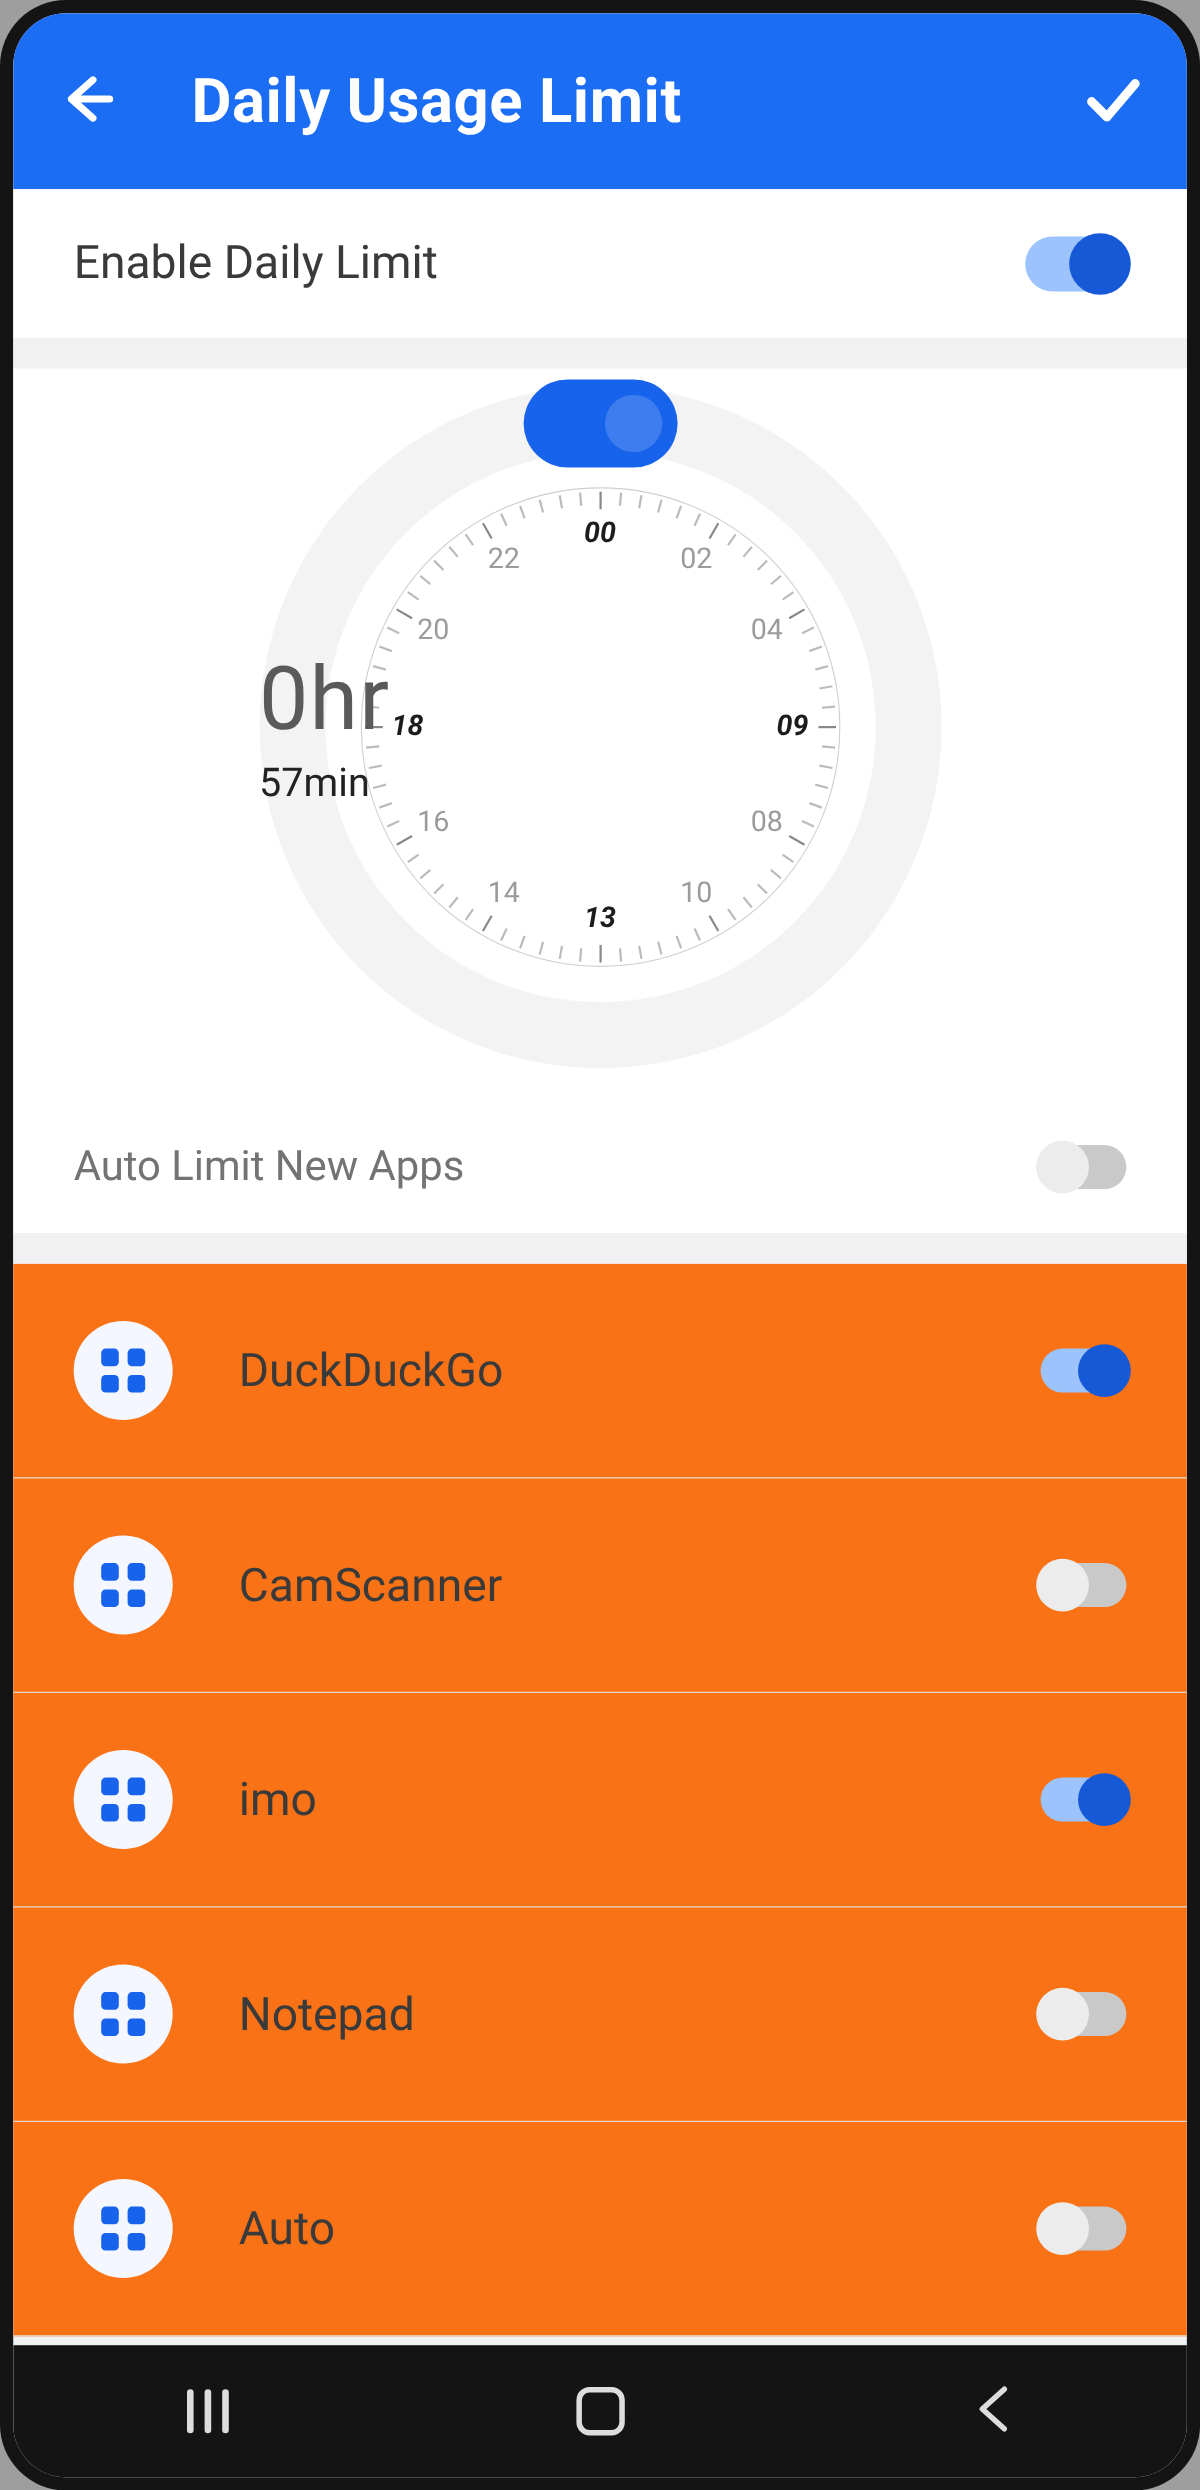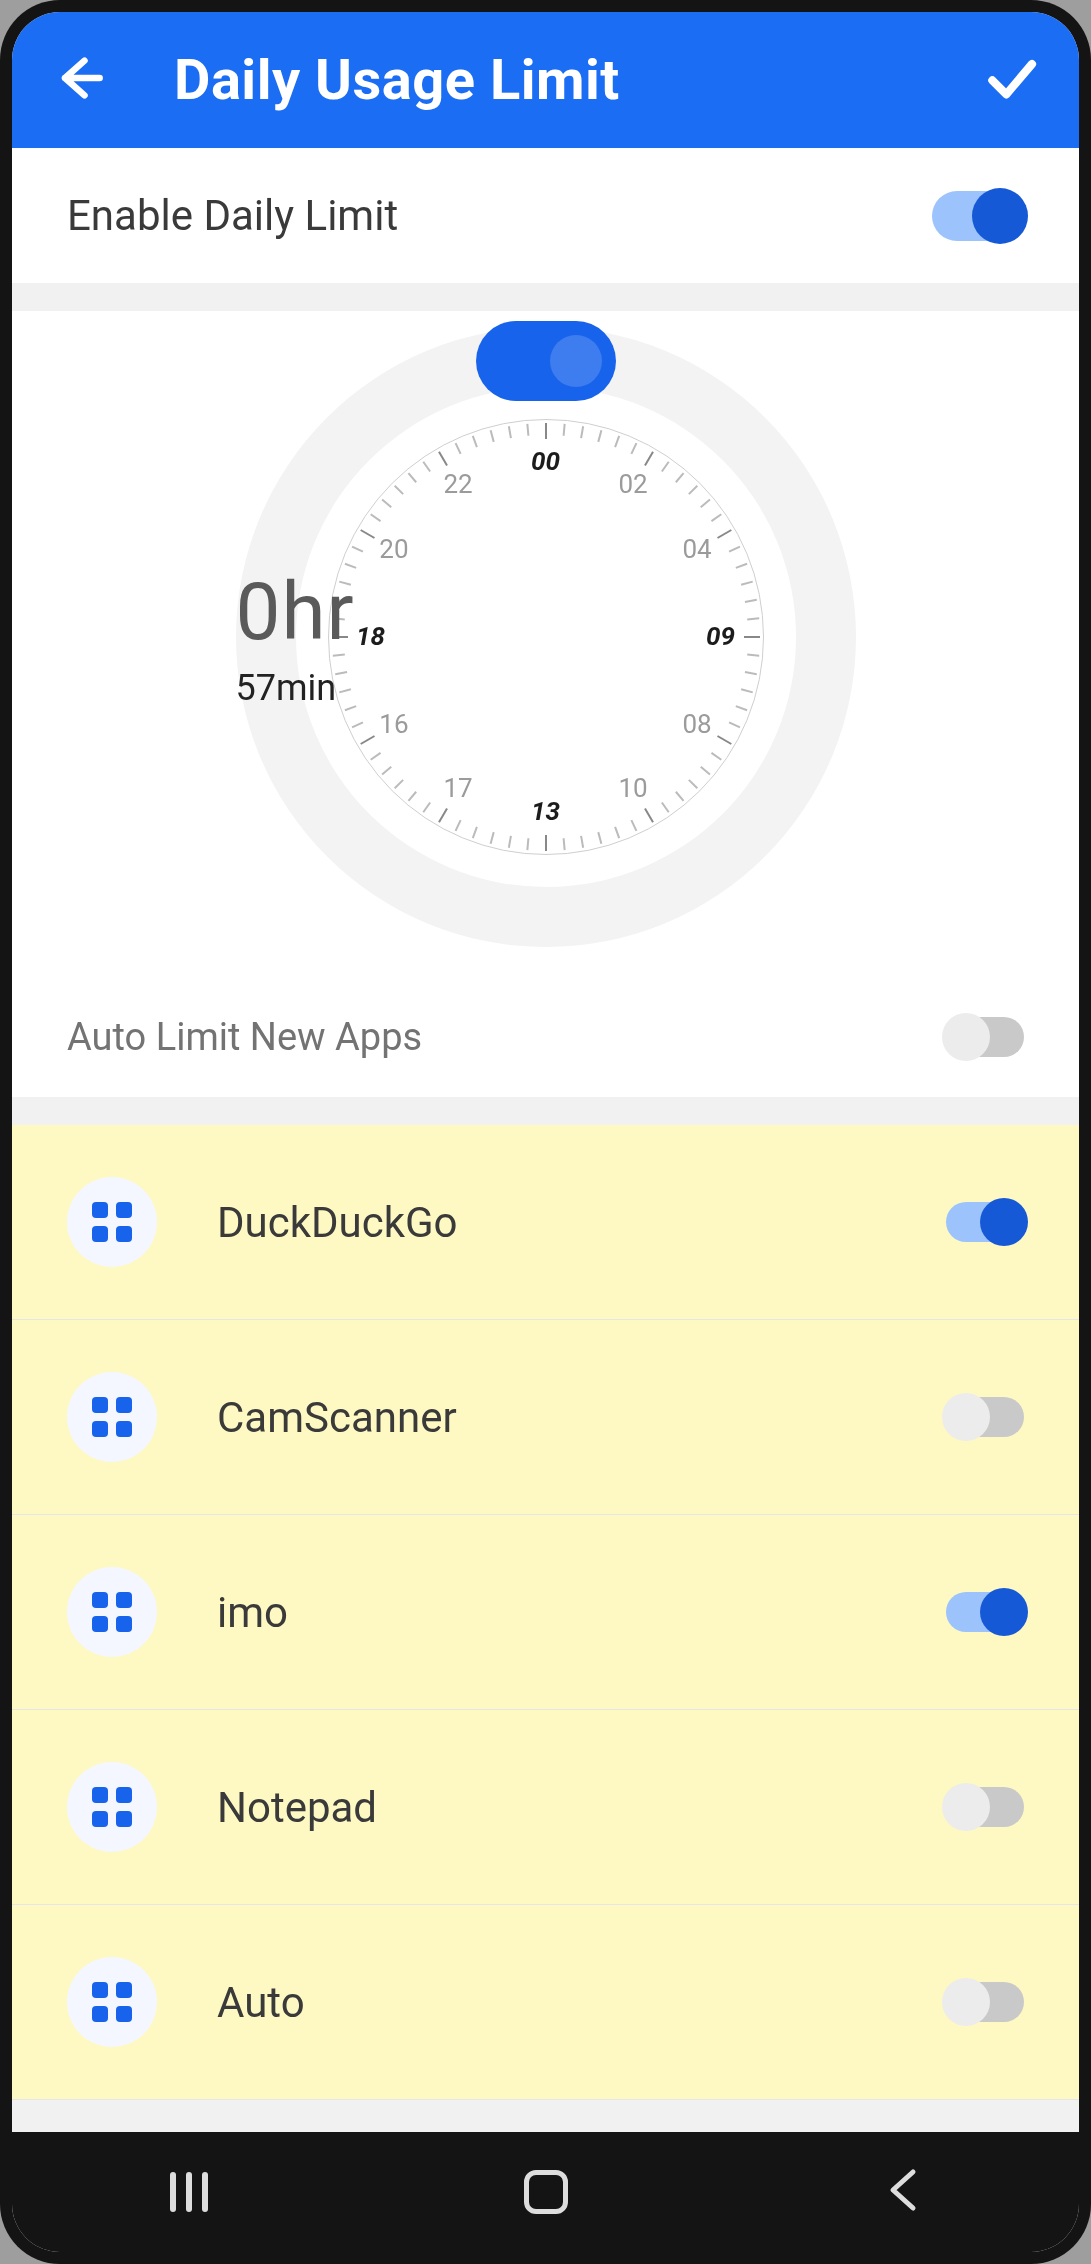--- a/index.html
+++ b/index.html
@@ -25,21 +25,21 @@
     height: 100%;
     background: #f1f1f1;
     border-radius: 48px;
     overflow: hidden;
     display: flex;
     flex-direction: column;
   }
   
   .header {
     background: #1b6df3;
-    height: 136px;
+    height: 160px;
     display: flex;
     align-items: center;
     padding: 0 40px;
     gap: 70px;
   }
   .header .back svg { width: 52px; height: 52px; stroke: #fff; stroke-width: 6; fill: none; stroke-linecap: round; stroke-linejoin: round; }
   .header .title {
     color: #fff;
     font-size: 56px;
     font-weight: 700;
@@ -100,21 +100,21 @@
   .handle::after { content:""; width:52px; height:52px; border-radius:50%; background:#3e7df0; }
 
   
   .auto-row {
     display:flex; align-items:center; justify-content:space-between;
     padding: 0 55px; height: 120px;
   }
   .auto-row .label { font-size: 38px; color:#737373; }
 
   
-  .apps { background:#fef9c3; }
+  .apps { background:#f97316; }
   .app-row {
     display:flex; align-items:center;
     padding: 0 55px; height: 195px;
     border-bottom: 1px solid #e6e6e6;
   }
   .app-icon {
     width: 90px; height: 90px; border-radius:50%;
     background:#f4f7ff; display:flex; align-items:center; justify-content:center;
     margin-right: 60px;
   }
@@ -384,21 +384,21 @@
             </div>
           </div>
         <div id="hnums">
             <div class="hnum bold" style="transform: translate(1.07157e-14px, -175px);">00</div>
             <div class="hnum" style="transform: translate(87.5px, -151.554px);">02</div>
             <div class="hnum" style="transform: translate(151.554px, -87.5px);">04</div>
             <div class="hnum bold" style="transform: translate(175px, 0px);">09</div>
             <div class="hnum" style="transform: translate(151.554px, 87.5px);">08</div>
             <div class="hnum" style="transform: translate(87.5px, 151.554px);">10</div>
             <div class="hnum bold" style="transform: translate(1.07157e-14px, 175px);">13</div>
-            <div class="hnum" style="transform: translate(-87.5px, 151.554px);">17</div>
+            <div class="hnum" style="transform: translate(-87.5px, 151.554px);">14</div>
             <div class="hnum" style="transform: translate(-151.554px, 87.5px);">16</div>
             <div class="hnum bold" style="transform: translate(-175px, 2.14313e-14px);">18</div>
             <div class="hnum" style="transform: translate(-151.554px, -87.5px);">20</div>
             <div class="hnum" style="transform: translate(-87.5px, -151.554px);">22</div>
           </div>
         <div class="center-text">
           <div class="hr">0hr</div>
           <div class="mn">57min</div>
         </div>
         <div class="handle"></div>

